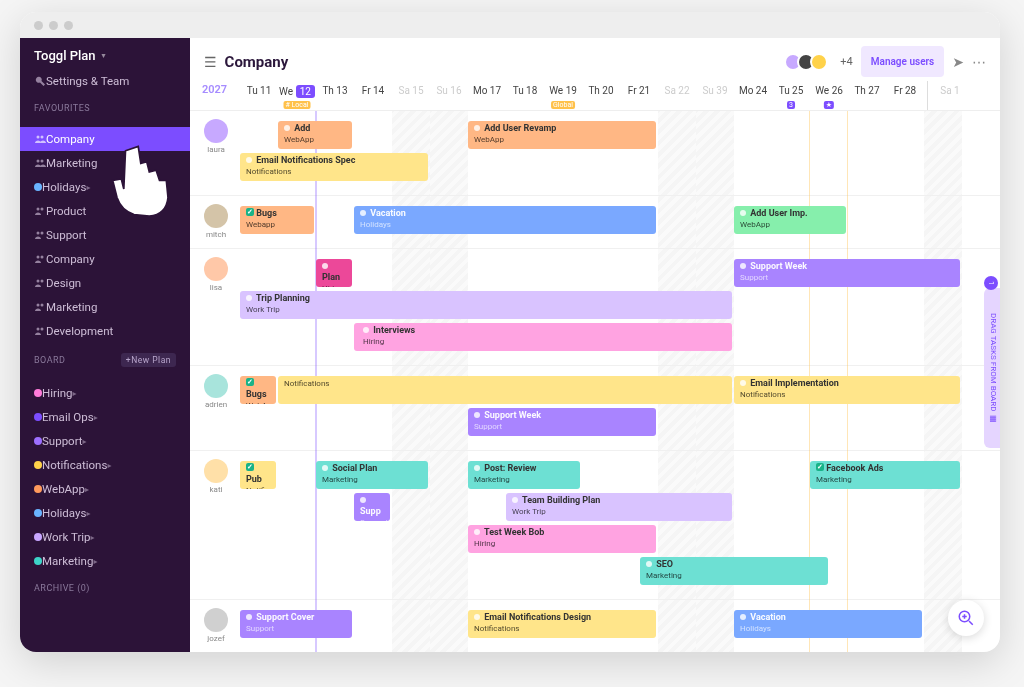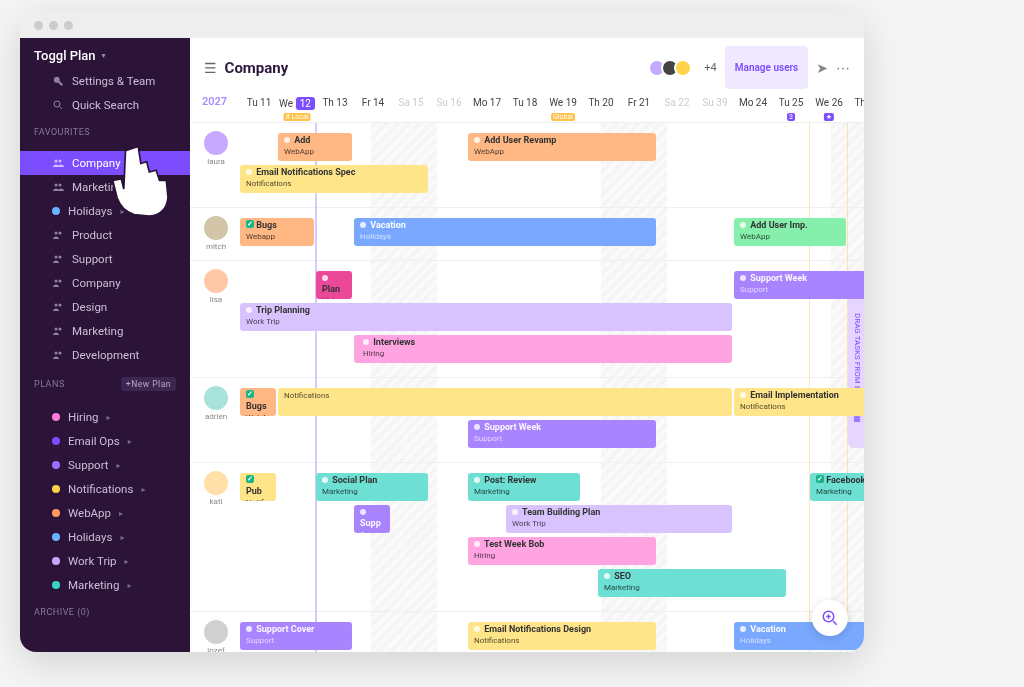--- a/index.html
+++ b/index.html
@@ -1,40 +1,40 @@
 <!DOCTYPE html>
 <html><head>
 <meta charset="utf-8">
 <style>
   * { box-sizing: border-box; margin: 0; padding: 0; font-family: -apple-system, BlinkMacSystemFont, "Segoe UI", Roboto, sans-serif; }
   body { background: #f5f5f5; width: 1024px; height: 687px; overflow: hidden; position: relative; }
-  .window { position: absolute; top: 12px; left: 20px; width: 844px; height: 640px; background: #fff; border-radius: 16px; box-shadow: 0 10px 40px rgba(0,0,0,0.15); overflow: hidden; display: flex; flex-direction: column; }
+  .window { position: absolute; top: 12px; left: 20px; width: 980px; height: 640px; background: #fff; border-radius: 16px; box-shadow: 0 10px 40px rgba(0,0,0,0.15); overflow: hidden; display: flex; flex-direction: column; }
   .titlebar { height: 26px; background: #eee; display: flex; align-items: center; padding-left: 14px; gap: 6px; }
   .tdot { width: 9px; height: 9px; border-radius: 50%; background: #ccc; }
   .app { flex: 1; display: flex; min-height: 0; }
   
   .sidebar { width: 170px; background: #2c1338; color: #cdbdd6; font-size: 11.5px; display: flex; flex-direction: column; overflow-y: auto; }
   .brand { padding: 10px 14px 6px; color: #fff; font-size: 13px; font-weight: 500; display: flex; align-items: center; gap: 6px; }
-  .sb-item { display: flex; align-items: center; gap: 8px; padding: 5px 32px; cursor: pointer; }
+  .sb-item { display: flex; align-items: center; gap: 0; padding: 5px 14px; cursor: pointer; }
   .sb-item.active { background: #7c4dff; color: #fff; }
   .sb-heading { padding: 10px 14px 14px; font-size: 9px; letter-spacing: .5px; color: #8a799b; display: flex; justify-content: space-between; align-items: center; }
   .sb-dot { width: 8px; height: 8px; border-radius: 50%; display: inline-block; flex-shrink: 0; }
   .sb-icon { width: 12px; height: 12px; opacity: .65; flex-shrink: 0; }
   .pill { background: #3d2750; color: #b9a6cc; border-radius: 3px; font-size: 8.5px; padding: 2px 5px; }
   .chev { font-size: 8px; opacity: .5; }
   
   .main { flex: 1; display: flex; flex-direction: column; min-width: 0; position: relative; }
   .header { display: flex; align-items: center; padding: 8px 14px 4px; gap: 8px; }
   .burger { font-size: 14px; color: #666; }
   .title { font-weight: 700; font-size: 15px; color: #2b173b; }
   .header-right { margin-left: auto; display: flex; align-items: center; gap: 8px; }
   .avatars { display: flex; }
   .av { width: 18px; height: 18px; border-radius: 50%; border: 2px solid #fff; margin-left: -5px; }
   .plus4 { font-size: 11px; color: #666; margin-left: 4px; }
-  .manage { background: #f0e8ff; color: #7c4dff; font-size: 10px; font-weight: 600; border: none; padding: 16px 10px; border-radius: 4px; }
+  .manage { background: #f0e8ff; color: #7c4dff; font-size: 10px; font-weight: 600; border: none; padding: 10px 10px; border-radius: 4px; }
   .shareic, .moreic { color: #888; font-size: 14px; }
   
   .throw { display: flex; padding-left: 50px; border-bottom: 1px solid #eee; position: relative; font-size: 10px; color: #444; }
   .year { position: absolute; left: 12px; top: 2px; color: #a68cff; font-weight: 600; font-size: 11px; }
   .daycell { width: 38px; text-align: center; padding: 4px 0 12px; position: relative; }
   .daycell.weekend { color: #ccc; }
   .daycell .today { background: #7c4dff; color: #fff; border-radius: 3px; display: inline-block; padding: 1px 4px; }
   .badge { position: absolute; bottom: 1px; left: 50%; transform: translateX(-50%); font-size: 7px; padding: 0 2px; border-radius: 2px; color: #fff; white-space: nowrap; }
   .monthsep { width: 1px; background: #ddd; margin: 0 3px; }
   
@@ -79,27 +79,20 @@
       <div class="brand">
         <span>Toggl Plan</span>
         <span class="chev">▾</span>
       </div>
       <div class="sb-item">
         <svg class="sb-icon" viewBox="0 0 24 24" fill="currentColor">
             <path d="M22 19l-7-7a6 6 0 10-3 3l7 7 3-3z"></path>
           </svg>
         <span>Settings &amp; Team</span>
       </div>
-      <div class="sb-item">
-        <svg class="sb-icon" viewBox="0 0 24 24" fill="none" stroke="currentColor" stroke-width="2">
-            <circle cx="10" cy="10" r="6"></circle>
-            <path d="M20 20l-5-5"></path>
-          </svg>
-        <span>Quick Search</span>
-      </div>
 
       <div class="sb-heading">
         <span>FAVOURITES</span>
       </div>
       <div id="fav-list">
           <div class="sb-item active">
             <svg class="sb-icon" viewBox="0 0 24 24" fill="currentColor">
               <circle cx="8" cy="8" r="3"></circle>
               <circle cx="16" cy="8" r="3"></circle>
               <path d="M2 20c0-3 3-5 6-5s6 2 6 5M12 20c0-3 3-5 6-5s6 2 6 5"></path>
@@ -166,21 +159,21 @@
             <svg class="sb-icon" viewBox="0 0 24 24" fill="currentColor">
               <circle cx="8" cy="8" r="3"></circle>
               <circle cx="16" cy="8" r="3"></circle>
               <path d="M2 20c0-3 3-5 6-5s6 2 6 5"></path>
             </svg>
             <span>Development</span>
           </div>
         </div>
 
       <div class="sb-heading">
-        <span>PLANS</span>
+        <span>BOARD</span>
         <span class="pill">+New Plan</span>
       </div>
       <div id="plans-list">
           <div class="sb-item">
             <span class="sb-dot" style="background:#ff7bd9"></span>
             <span>Hiring</span> 
             <span class="chev">▸</span>
           </div>
           <div class="sb-item">
             <span class="sb-dot" style="background:#7c4dff"></span>
@@ -430,21 +423,21 @@
                     <div class="ts">Work Trip</div>
                   </div>
                 </div>
                 <div class="taskrow">
                   <div class="task" style="left: 228px; width: 188px; background: rgb(255, 163, 225);">
                     <div class="tt"><span class="dot" style="background:#fff;opacity:.8"></span> Test Week Bob</div>
                     <div class="ts">Hiring</div>
                   </div>
                 </div>
                 <div class="taskrow">
-                  <div class="task" style="left: 358px; width: 188px; background: rgb(109, 224, 211);">
+                  <div class="task" style="left: 400px; width: 188px; background: rgb(109, 224, 211);">
                     <div class="tt"><span class="dot" style="background:#fff;opacity:.8"></span> SEO</div>
                     <div class="ts">Marketing</div>
                   </div>
                 </div>
               </div>
             </div>
             <div class="userrow">
               <div class="usercol">
     <div class="uav" style="background:#d0d0d0"></div>
     <div class="uname">jozef</div>

